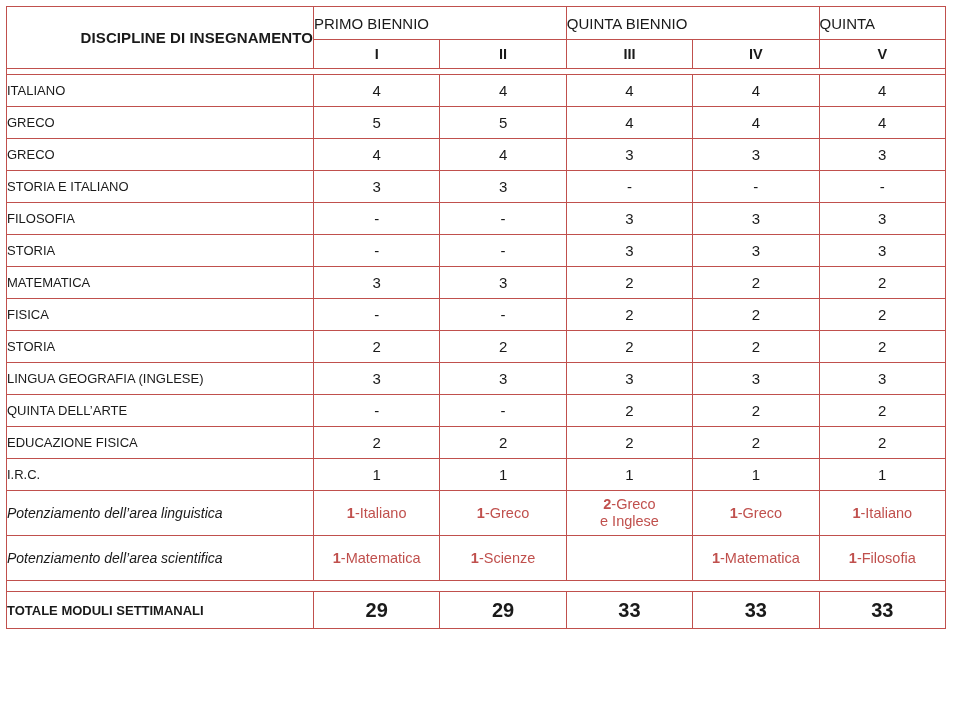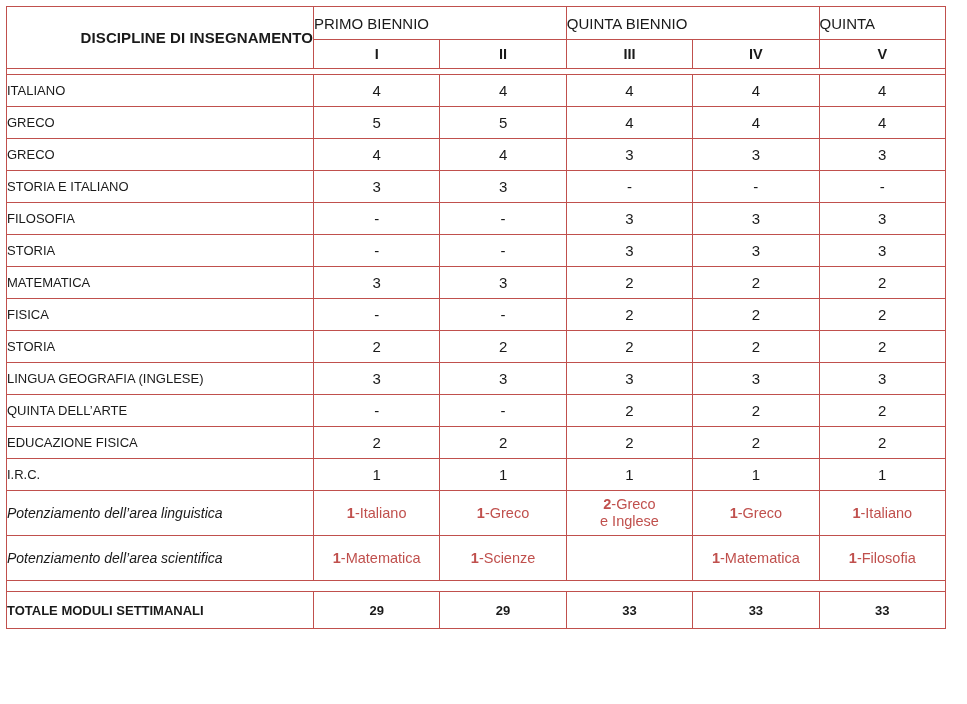--- a/index.html
+++ b/index.html
@@ -104,21 +104,21 @@
   }
   .total-label {
     padding: 4px 8px;
     font-weight: bold;
     font-size: 13px;
     height: 36px;
   }
   .total-val {
     text-align: center;
     font-weight: bold;
-    font-size: 13px;
+    font-size: 20px;
     height: 36px;
   }
 </style>
 </head>
 <body>
 
 <div class="sheet">
   <table class="curriculum">
     <colgroup>
       <col class="c-disc">

